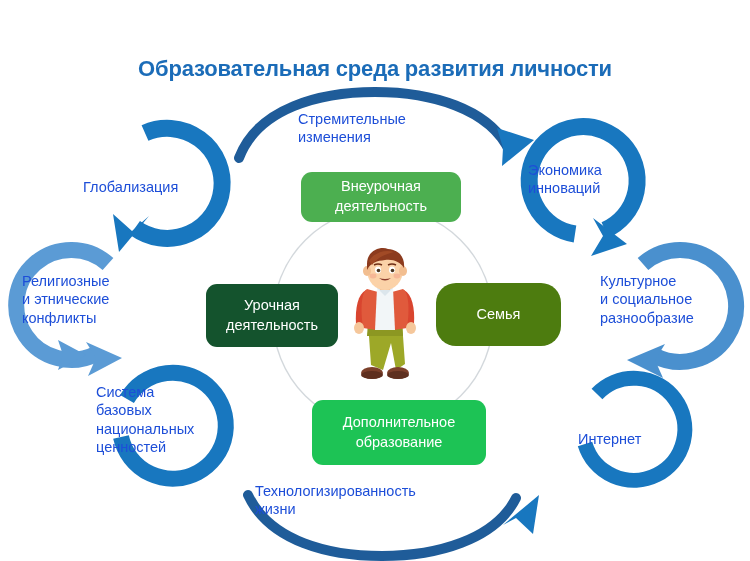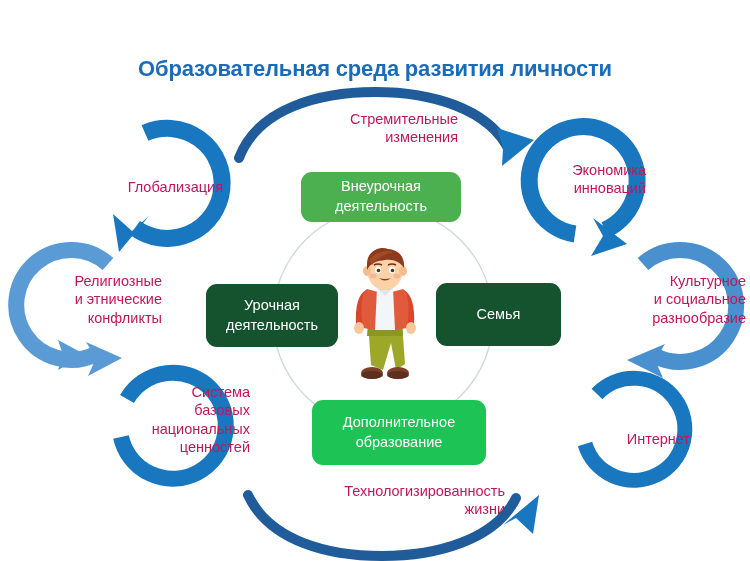--- a/index.html
+++ b/index.html
@@ -39,22 +39,22 @@
     position: absolute;
     left: 0;
     top: 0;
     width: 750px;
     height: 561px;
   }
 
   
   .ring-label {
     position: absolute;
-    text-align: right;
-    color: #be185d;
+    text-align: left;
+    color: #1d4ed8;
     font-size: 14.5px;
     line-height: 1.26;
     white-space: pre-line;
     pointer-events: none;
   }
 
   
   .node {
     position: absolute;
     display: flex;
@@ -163,21 +163,21 @@
 ценностей</div>
 
   <div class="ring-label" style="left:578px; top:430px; width:112px;">Интернет</div>
 
   <div class="ring-label" style="left:255px; top:482px; width:250px;">Технологизированность
 жизни</div>
 
   <div class="node" style="left:301px; top:172px; width:160px; height:50px; background:#4CAF50;">Внеурочная
 деятельность</div>
 
-  <div class="node" style="left:436px; top:283px; width:125px; height:63px; background:#14532d;">Семья</div>
+  <div class="node" style="left:436px; top:283px; width:125px; height:63px; background:#4d7c0f;border-radius:20px;">Семья</div>
 
   <div class="node" style="left:312px; top:400px; width:174px; height:65px; background:#1DC355;">Дополнительное
 образование</div>
 
   <div class="node" style="left:206px; top:284px; width:132px; height:63px; background:#14532d;">Урочная
 деятельность</div>
 
   <svg class="pupil" viewBox="0 0 98 142" xmlns="http://www.w3.org/2000/svg">
 
     <path d="M32,74 L66,74 L69,116 L60,122 L55,95 L47,122 L35,117 Z" fill="#9DA828"></path>

